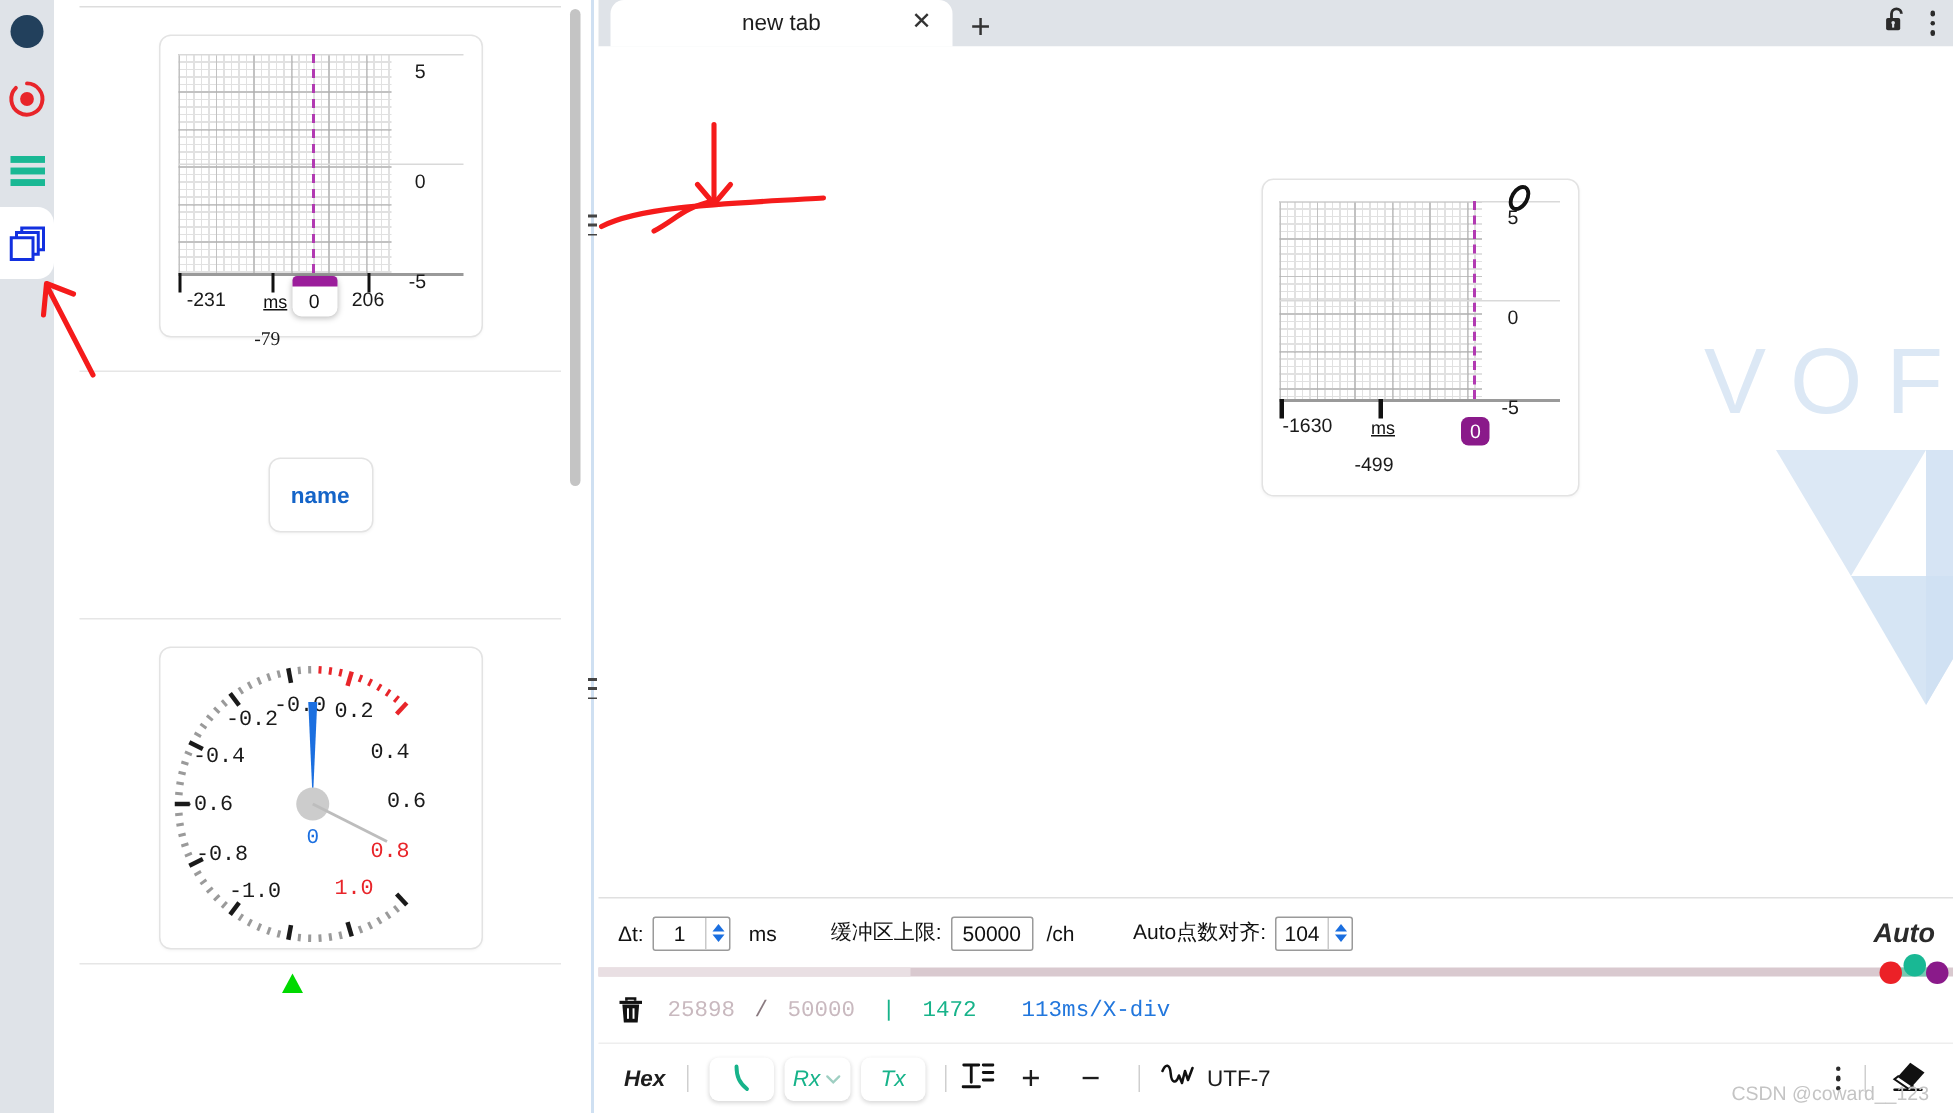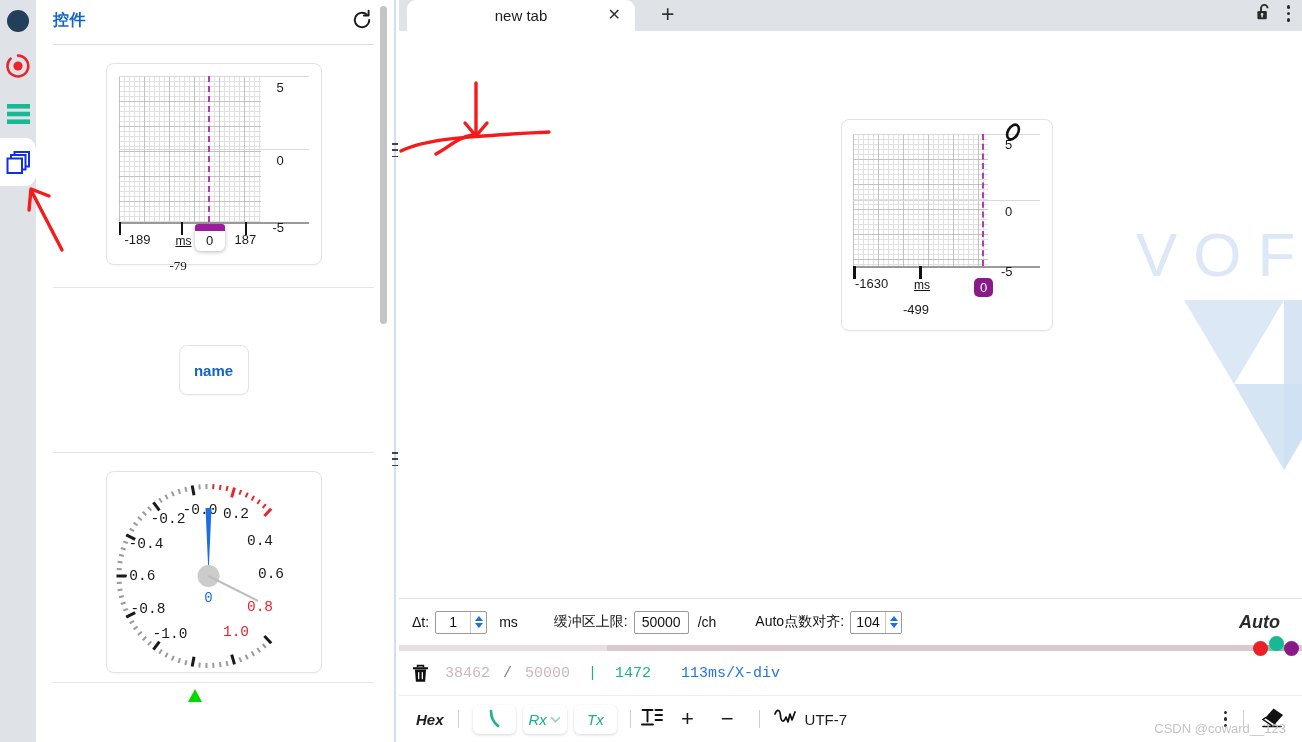--- a/index.html
+++ b/index.html
@@ -70,21 +70,21 @@
 
   
   .splitter{width:8px;flex:0 0 8px;background:#ffffff;position:relative;height:742px;}
   .split-line{position:absolute;left:3px;top:0;width:2px;height:742px;background:#cfe0f2;}
   .split-grip{position:absolute;left:0px;width:8px;height:14px;display:flex;flex-direction:column;
       justify-content:space-between;align-items:center;}
   .split-grip i{display:block;width:6px;height:1.5px;background:#444;}
 
   
   .main{flex:1 1 auto;height:742px;position:relative;background:#fff;display:flex;flex-direction:column;}
-  .tabbar{height:31px;background:#dfe3e8;display:flex;align-items:center;position:relative;gap:14px;}
+  .tabbar{height:31px;background:#dfe3e8;display:flex;align-items:flex-end;position:relative;}
   .tab{height:31px;min-width:195px;background:#fff;border-radius:9px 9px 0 0;display:flex;align-items:center;
        justify-content:center;position:relative;padding:0 14px;}
   .tab-label{font-size:15px;color:#1d1d1d;}
   .tab-close{position:absolute;right:14px;top:7px;font-size:16px;color:#333;line-height:1;cursor:pointer;}
   .tab-add{font-size:23px;color:#333;margin-left:12px;margin-bottom:2px;line-height:1;cursor:pointer;}
   .tabbar-right{margin-left:auto;display:flex;align-items:center;gap:14px;padding:0 12px 4px 0;}
   .kebab{display:flex;flex-direction:column;gap:3px;cursor:pointer;}
   .kebab i{width:3.5px;height:3.5px;border-radius:50%;background:#2b2b2b;display:block;}
 
   .canvas{flex:1 1 auto;position:relative;background:#fff;overflow:hidden;}
@@ -101,21 +101,21 @@
   .botwrap{position:relative;background:#fff;border-top:1px solid #e0e0e0;}
   .row1{height:46px;display:flex;align-items:center;padding:0 0 0 13px;gap:0;}
   .lbl{font-size:14px;color:#111;}
   .spin{display:inline-flex;align-items:stretch;border:1px solid #9a9a9a;border-radius:2px;height:21px;background:#fff;margin:0 6px;}
   .spin .val{min-width:26px;padding:0 4px;font-size:14px;color:#111;display:flex;align-items:center;justify-content:center;}
   .spin .arrows{width:15px;border-left:1px solid #c9c9c9;display:flex;flex-direction:column;align-items:center;justify-content:center;gap:2px;}
   .ar-up{width:0;height:0;border-left:4px solid transparent;border-right:4px solid transparent;border-bottom:5px solid #1b6fe0;}
   .ar-dn{width:0;height:0;border-left:4px solid transparent;border-right:4px solid transparent;border-top:5px solid #1b6fe0;}
   .boxinput{border:1px solid #9a9a9a;border-radius:2px;height:21px;display:flex;align-items:center;justify-content:center;
       padding:0 7px;font-size:14px;color:#111;background:#fff;margin:0 6px;}
-  .auto-lbl{margin-left:auto;margin-right:22px;font-size:18px;font-style:italic;font-weight:bold;color:#2b2b2b;}
+  .auto-lbl{margin-left:auto;margin-right:12px;font-size:18px;font-style:italic;font-weight:bold;color:#2b2b2b;}
 
   .track{height:6px;background:#d9c9cf;position:relative;margin:0;}
   .track-fill{position:absolute;left:0;top:0;height:6px;background:#e9dfe3;}
   .knob{position:absolute;border-radius:50%;}
   .knob-link{position:absolute;height:6px;background:#79c8b2;}
 
   .row2{height:44px;display:flex;align-items:center;padding:0 0 0 13px;gap:0;}
   .trash{width:17px;height:19px;margin-right:16px;cursor:pointer;}
   .muted{color:#c9b9bf;font-size:15px;font-family:"Liberation Mono",monospace;}
   .sep-pipe{color:#8a7a80;font-size:15px;margin:0 13px;font-family:"Liberation Mono",monospace;}
@@ -162,50 +162,41 @@
     <div class="rail-btn active sel" style="height:48px;">
       <svg width="25" height="25" viewBox="0 0 25 25">
         <rect x="8.5" y="2" width="14.5" height="14.5" fill="none" stroke="#1230e0" stroke-width="2"></rect>
         <rect x="5" y="5" width="14.5" height="14.5" fill="#fff" stroke="#1230e0" stroke-width="2"></rect>
         <rect x="1.5" y="8.5" width="14.5" height="14.5" fill="#fff" stroke="#1230e0" stroke-width="2"></rect>
       </svg>
     </div>
   </div>
 
   <div class="panel">
-    <div class="panel-head">
-      <span class="panel-title">控件</span>
-      <span class="refresh-btn">
-        <svg width="22" height="22" viewBox="0 0 22 22">
-          <path d="M18.2 11a7.2 7.2 0 1 1-2.3-5.3" fill="none" stroke="#1a1a1a" stroke-width="1.9" stroke-linecap="round"></path>
-          <path d="M17.6 1.6 L17.6 6.6 L12.8 6.6" fill="none" stroke="#1a1a1a" stroke-width="1.9" stroke-linecap="round" stroke-linejoin="round"></path>
-        </svg>
-      </span>
-    </div>
     <div class="panel-rule"></div>
 
     <div class="widget-card chart-w1" style="margin-top:18px;">
 
       <div class="gridarea" style="left:12px;top:12px;width:142px;height:147px;"></div>
       <div class="gridmajor" style="left:12px;top:12px;width:142px;height:147px;opacity:.75;"></div>
 
       <div class="hline" style="left:12px;top:12px;width:190px;"></div>
       <div class="hline" style="left:12px;top:85px;width:190px;"></div>
       <div class="xaxis" style="left:12px;top:158px;width:190px;"></div>
 
       <span class="ylab" style="left:170px;top:16px;">5</span>
       <span class="ylab" style="left:170px;top:89px;">0</span>
       <span class="ylab" style="left:166px;top:156px;">-5</span>
 
       <div class="tick" style="left:12px;top:158px;height:13px;"></div>
       <div class="tick" style="left:74px;top:158px;height:13px;"></div>
       <div class="tick" style="left:138px;top:158px;height:13px;"></div>
-      <span class="xlab" style="left:18px;top:168px;">-189</span>
+      <span class="xlab" style="left:18px;top:168px;">-231</span>
       <span class="xlab" style="left:63px;top:194px;font-family:Liberation Serif, serif;">-79</span>
-      <span class="xlab" style="left:128px;top:168px;">187</span>
+      <span class="xlab" style="left:128px;top:168px;">206</span>
       <span class="msunit" style="left:69px;top:170px;">ms</span>
 
       <div class="cursorline" style="left:101px;top:12px;height:146px;"></div>
       <div class="cursorchip" style="left:88px;top:160px;width:30px;">
         <div class="chipbar"></div>
         <div class="chipval">0</div>
       </div>
     </div>
 
     <div class="sep" style="margin-top:22px;"></div>
@@ -439,21 +430,21 @@
       <div class="row2">
         <span class="trash">
           <svg width="17" height="19" viewBox="0 0 17 19">
             <rect x="1" y="3.2" width="15" height="2.1" fill="#111"></rect>
             <path d="M5.6 3.2 V1.6 h5.8 v1.6" fill="none" stroke="#111" stroke-width="1.7"></path>
             <path d="M2.9 5.6 h11.2 l-1 12.1 h-9.2 Z" fill="#111"></path>
             <rect x="6.0" y="8.2" width="1.3" height="7" fill="#fff"></rect>
             <rect x="9.7" y="8.2" width="1.3" height="7" fill="#fff"></rect>
           </svg>
         </span>
-        <span class="muted">38462</span>
+        <span class="muted">25898</span>
         <span class="sep-pipe">/</span>
         <span class="muted">50000</span>
         <span class="sep-pipe" style="color:#17b38a;margin:0 18px;">|</span>
         <span class="teal">1472</span>
         <span class="blue" style="margin-left:30px;">113ms/X-div</span>
       </div>
 
       <div class="row3">
         <span class="hex">Hex</span>
         <span class="vbar"></span>

